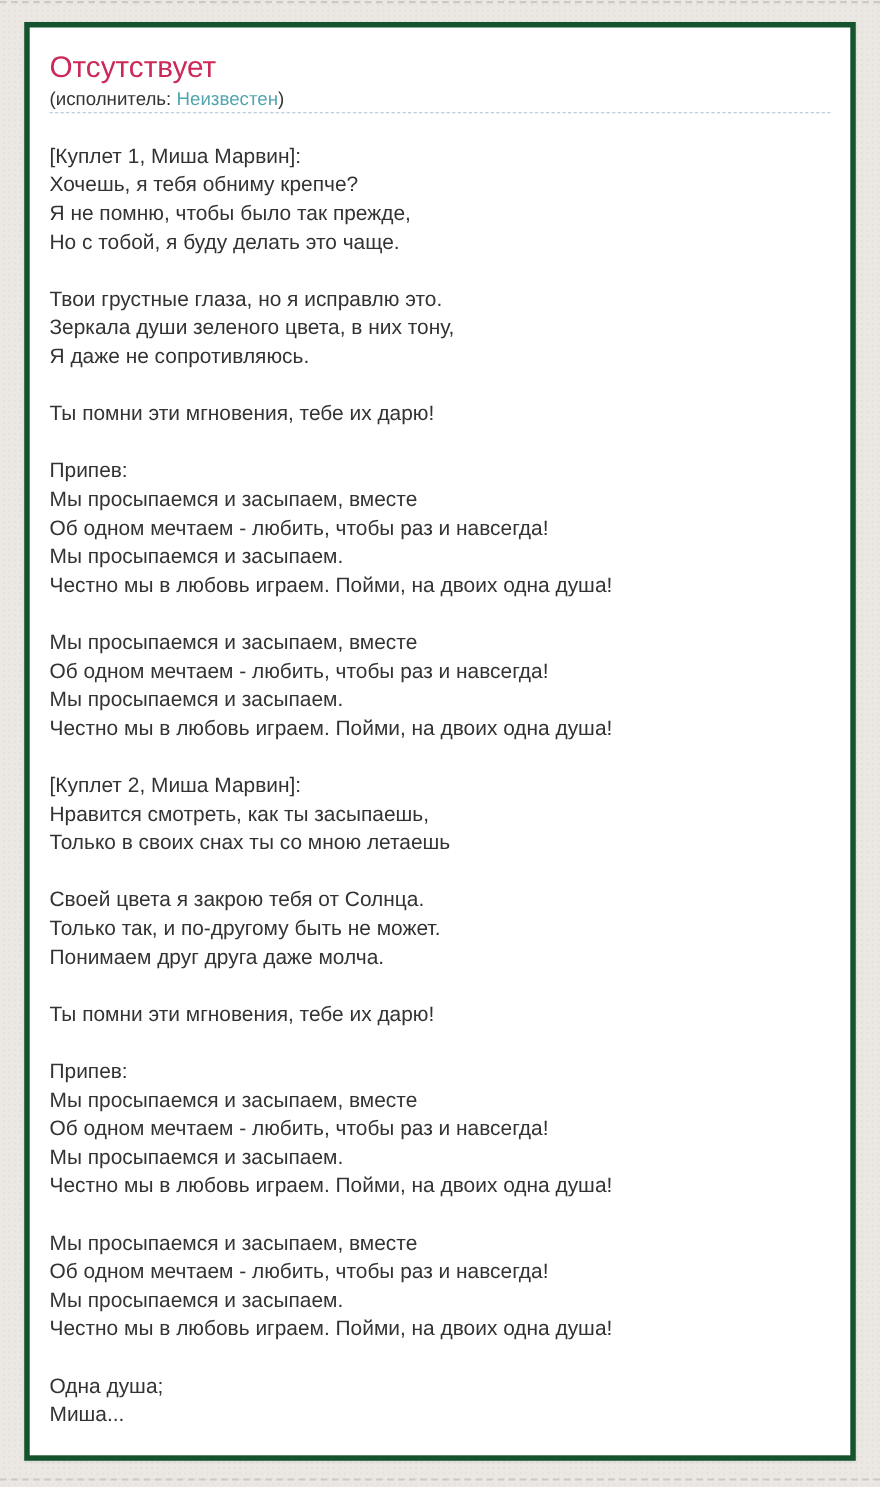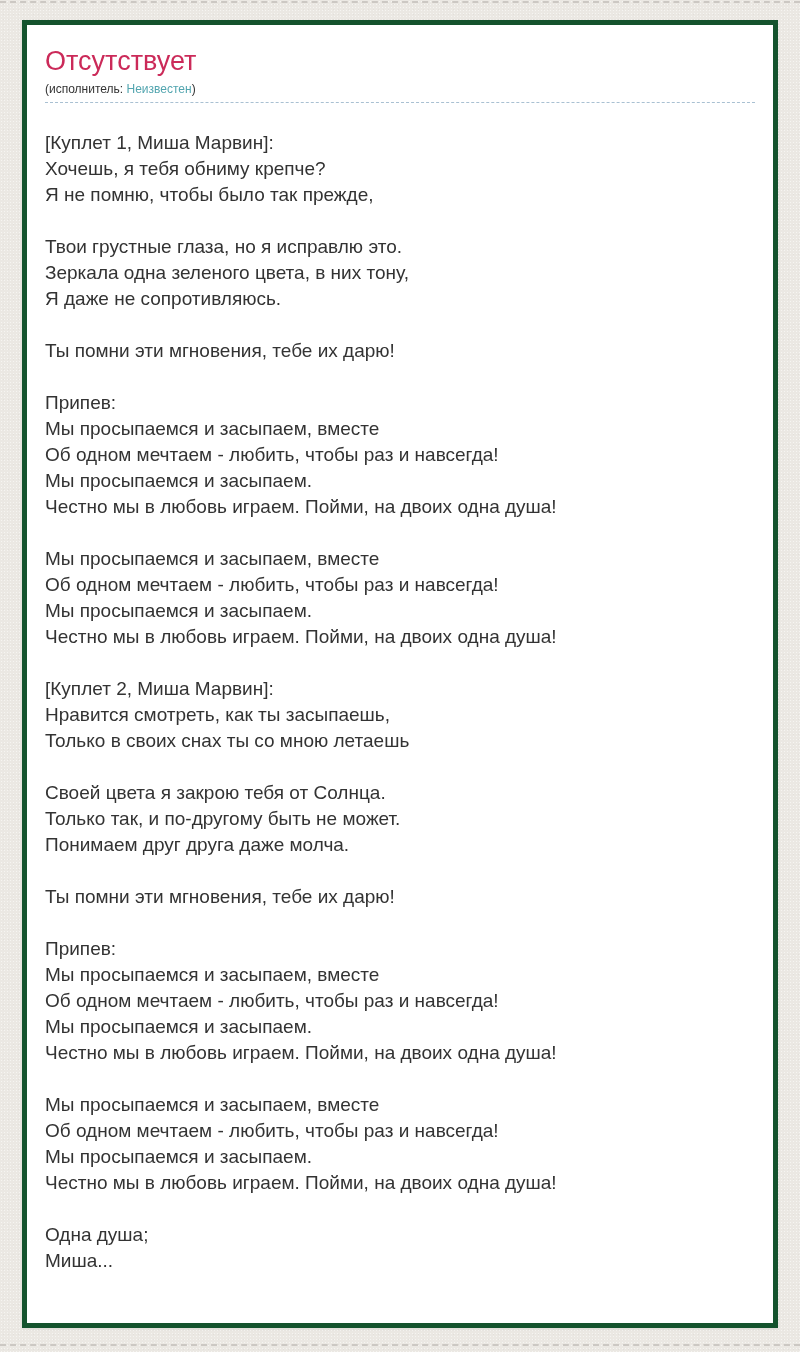--- a/index.html
+++ b/index.html
@@ -28,21 +28,21 @@
     border:5px solid #14532d;
     box-shadow:0 1px 3px rgba(0,0,0,0.07);
     padding:22px 18px 0 18px;
   }
   .song-title {
     font-size:27px; line-height:28px; font-weight:normal;
     color:var(--title,#cb2a59);
   }
   .artist-line {
     margin-top:5px;
-    font-size:12px; line-height:19px;
+    font-size:17px; line-height:19px;
     color:var(--body-text,#333333);
   }
   .artist-link {
     color:var(--artist-link,#52a5af);
     text-decoration:none; cursor:pointer;
   }
   .header-sep {
     margin-top:3px; height:0;
     border-bottom:1px dashed var(--separator-dotted,#a9c0d2);
   }
@@ -59,23 +59,24 @@
 <div class="page-dotted top"></div>
 
 <div class="card">
   <h1 class="song-title">Отсутствует</h1>
   <div class="artist-line"><span>(исполнитель: </span><a class="artist-link">Неизвестен</a><span>)</span></div>
   <div class="header-sep"></div>
   <div class="lyrics">
       <div class="lyric-line">[Куплет 1, Миша Марвин]:</div>
       <div class="lyric-line">Хочешь, я тебя обниму крепче?</div>
       <div class="lyric-line">Я не помню, чтобы было так прежде,</div>
+      <div class="lyric-line">Но с тобой, я буду делать это чаще.</div>
       <div class="lyric-line">&nbsp;</div>
       <div class="lyric-line">Твои грустные глаза, но я исправлю это.</div>
-      <div class="lyric-line">Зеркала одна зеленого цвета, в них тону,</div>
+      <div class="lyric-line">Зеркала души зеленого цвета, в них тону,</div>
       <div class="lyric-line">Я даже не сопротивляюсь.</div>
       <div class="lyric-line">&nbsp;</div>
       <div class="lyric-line">Ты помни эти мгновения, тебе их дарю!</div>
       <div class="lyric-line">&nbsp;</div>
       <div class="lyric-line">Припев:</div>
       <div class="lyric-line">Мы просыпаемся и засыпаем, вместе</div>
       <div class="lyric-line">Об одном мечтаем - любить, чтобы раз и навсегда!</div>
       <div class="lyric-line">Мы просыпаемся и засыпаем.</div>
       <div class="lyric-line">Честно мы в любовь играем. Пойми, на двоих одна душа!</div>
       <div class="lyric-line">&nbsp;</div>

